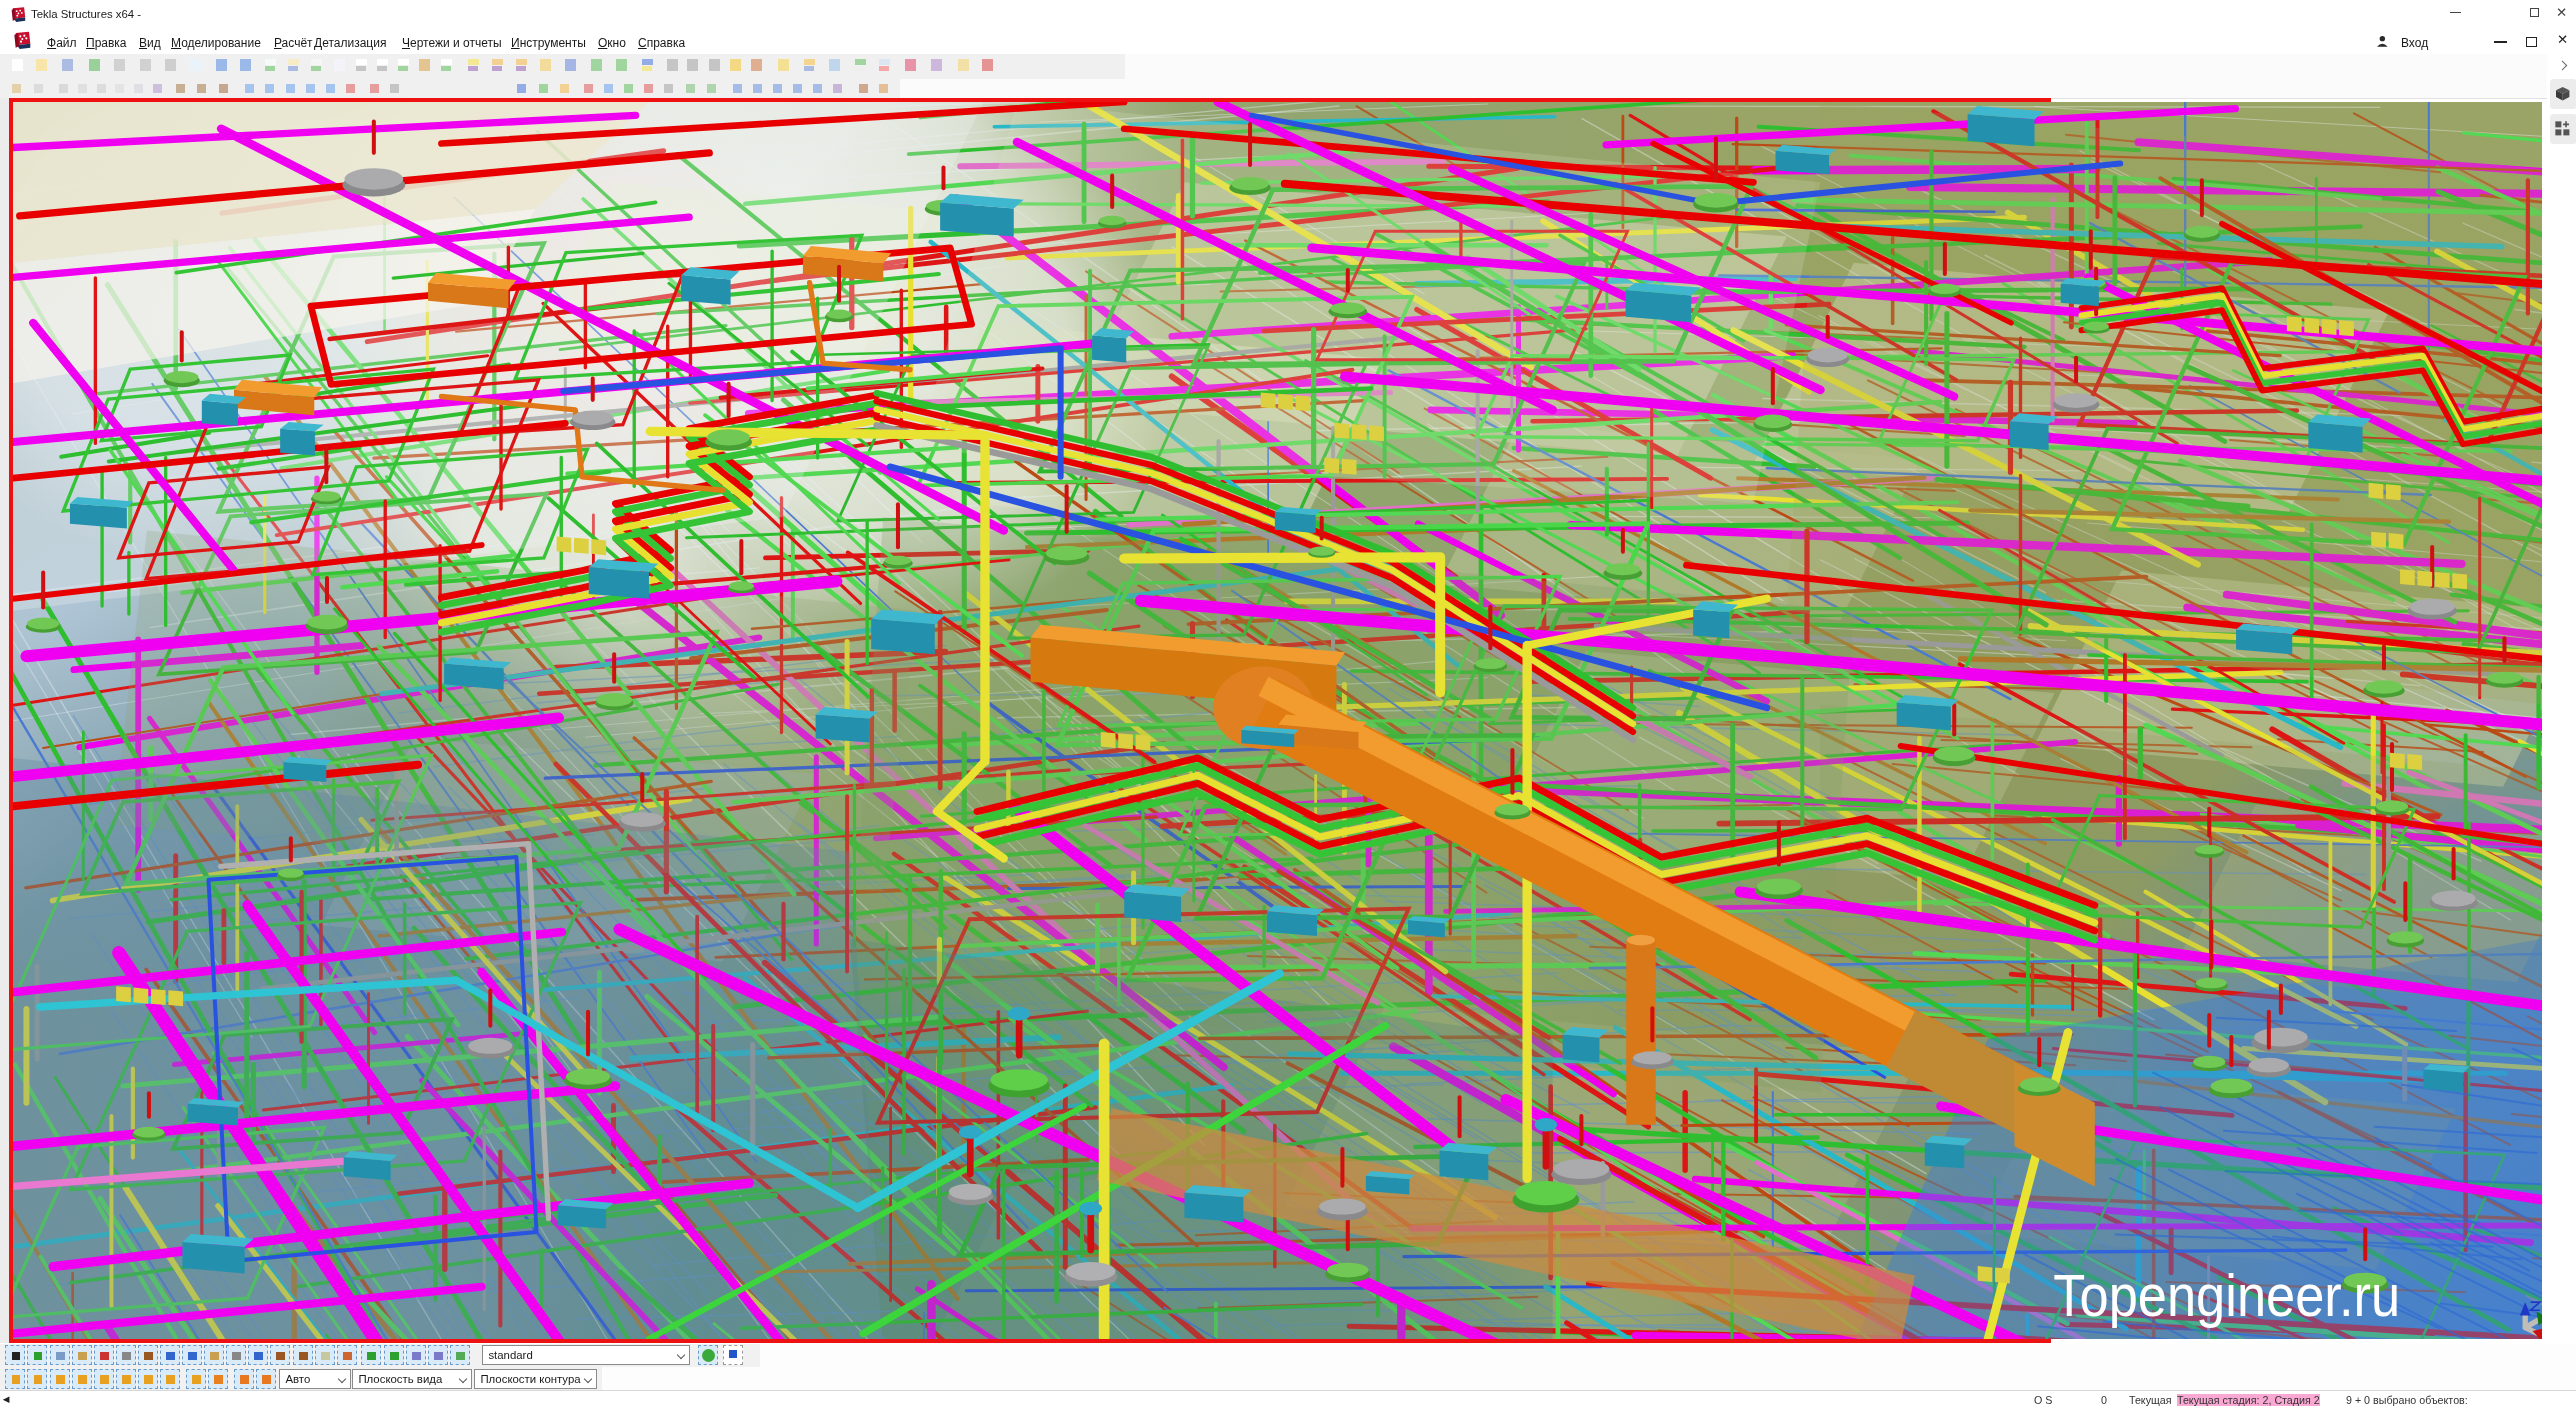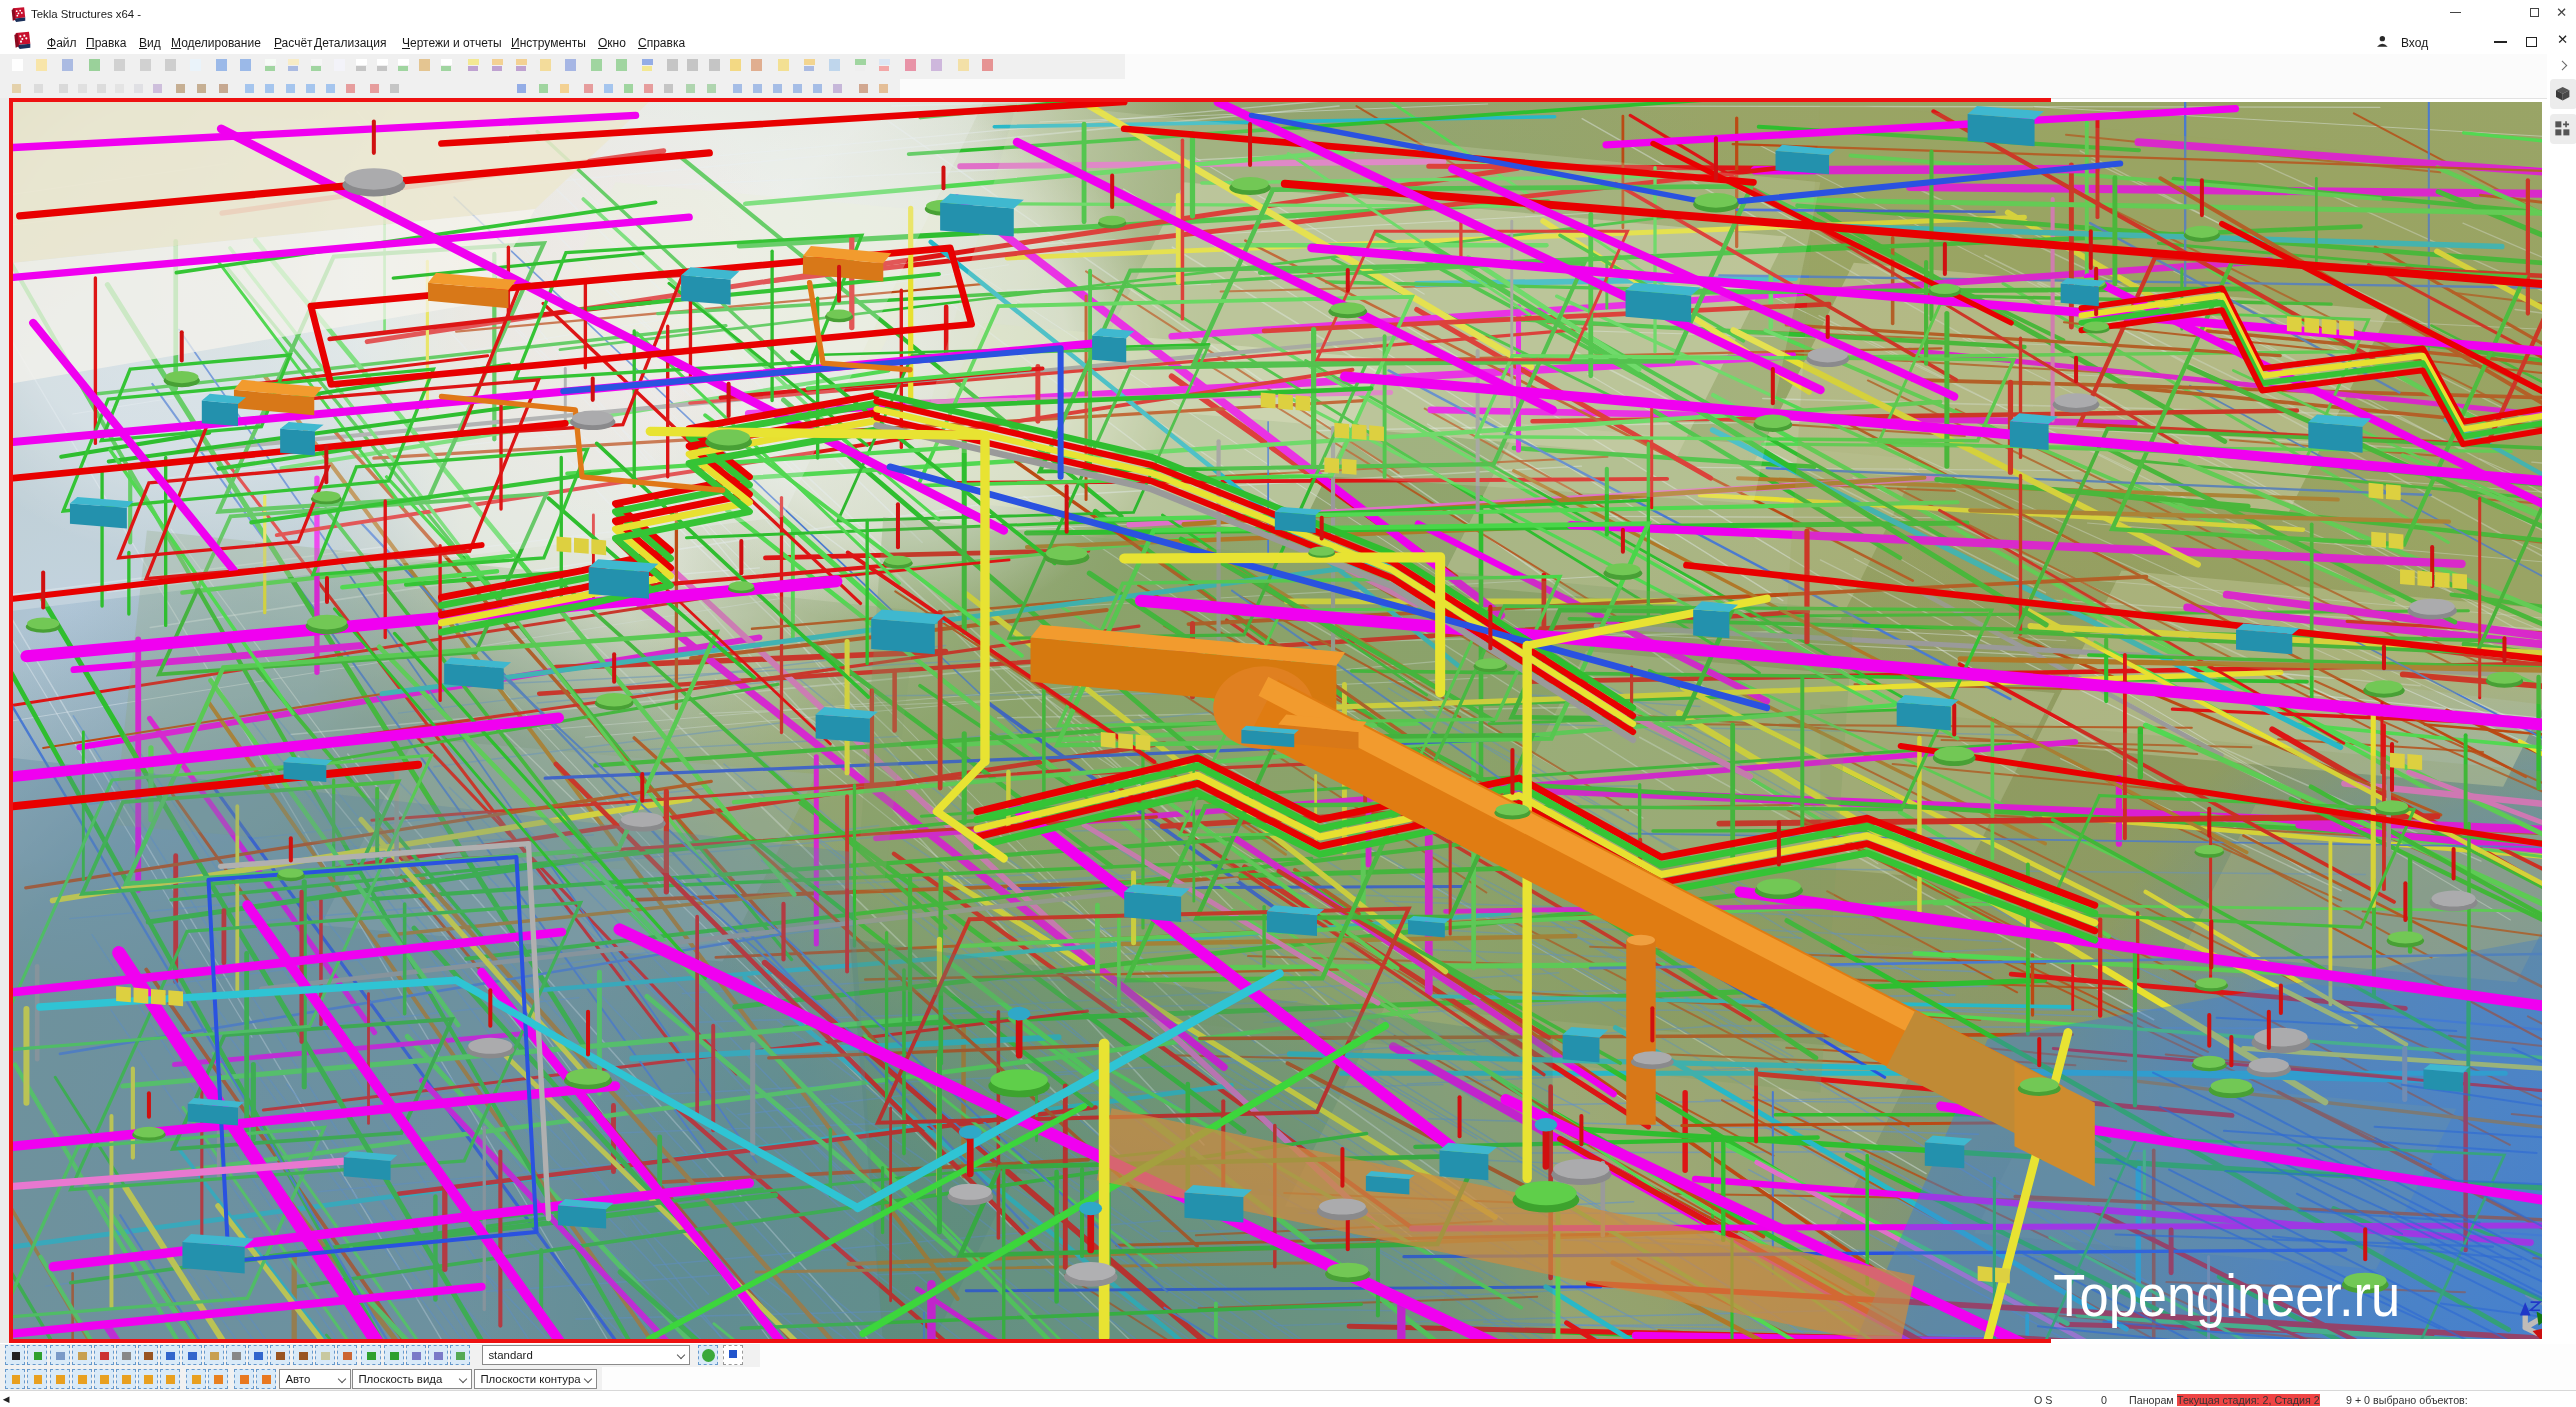--- a/index.html
+++ b/index.html
@@ -2067,17 +2067,17 @@
     </span>
   <div class="combo" style="left:279px;top:25px;width:72px">Авто<span class="chev"></span></div>
   <div class="combo" style="left:352px;top:25px;width:120px">Плоскость вида<span class="chev"></span></div>
   <div class="combo" style="left:474px;top:25px;width:123px">Плоскости контура<span class="chev"></span></div>
 </div>
 
 <div class="statusbar">
   <span style="position:absolute;left:2.7px;top:2.7px;color:#222;font-size:8.7px">◀</span>
   <span style="position:absolute;left:2034px;top:2.7px">O S</span>
   <span style="position:absolute;left:2101px;top:2.7px">0</span>
-  <span style="position:absolute;left:2129px;top:2.7px">Панорам</span>
-  <span style="position:absolute;left:2177px;top:2.7px;background:#ef4444">Текущая стадия: 2, Стадия 2</span>
+  <span style="position:absolute;left:2129px;top:2.7px">Текущая</span>
+  <span style="position:absolute;left:2177px;top:2.7px;background:#f9a8d4">Текущая стадия: 2, Стадия 2</span>
   <span style="position:absolute;left:2346px;top:2.7px">9 + 0 выбрано объектов:</span>
 </div>
 
 
 </body></html>

